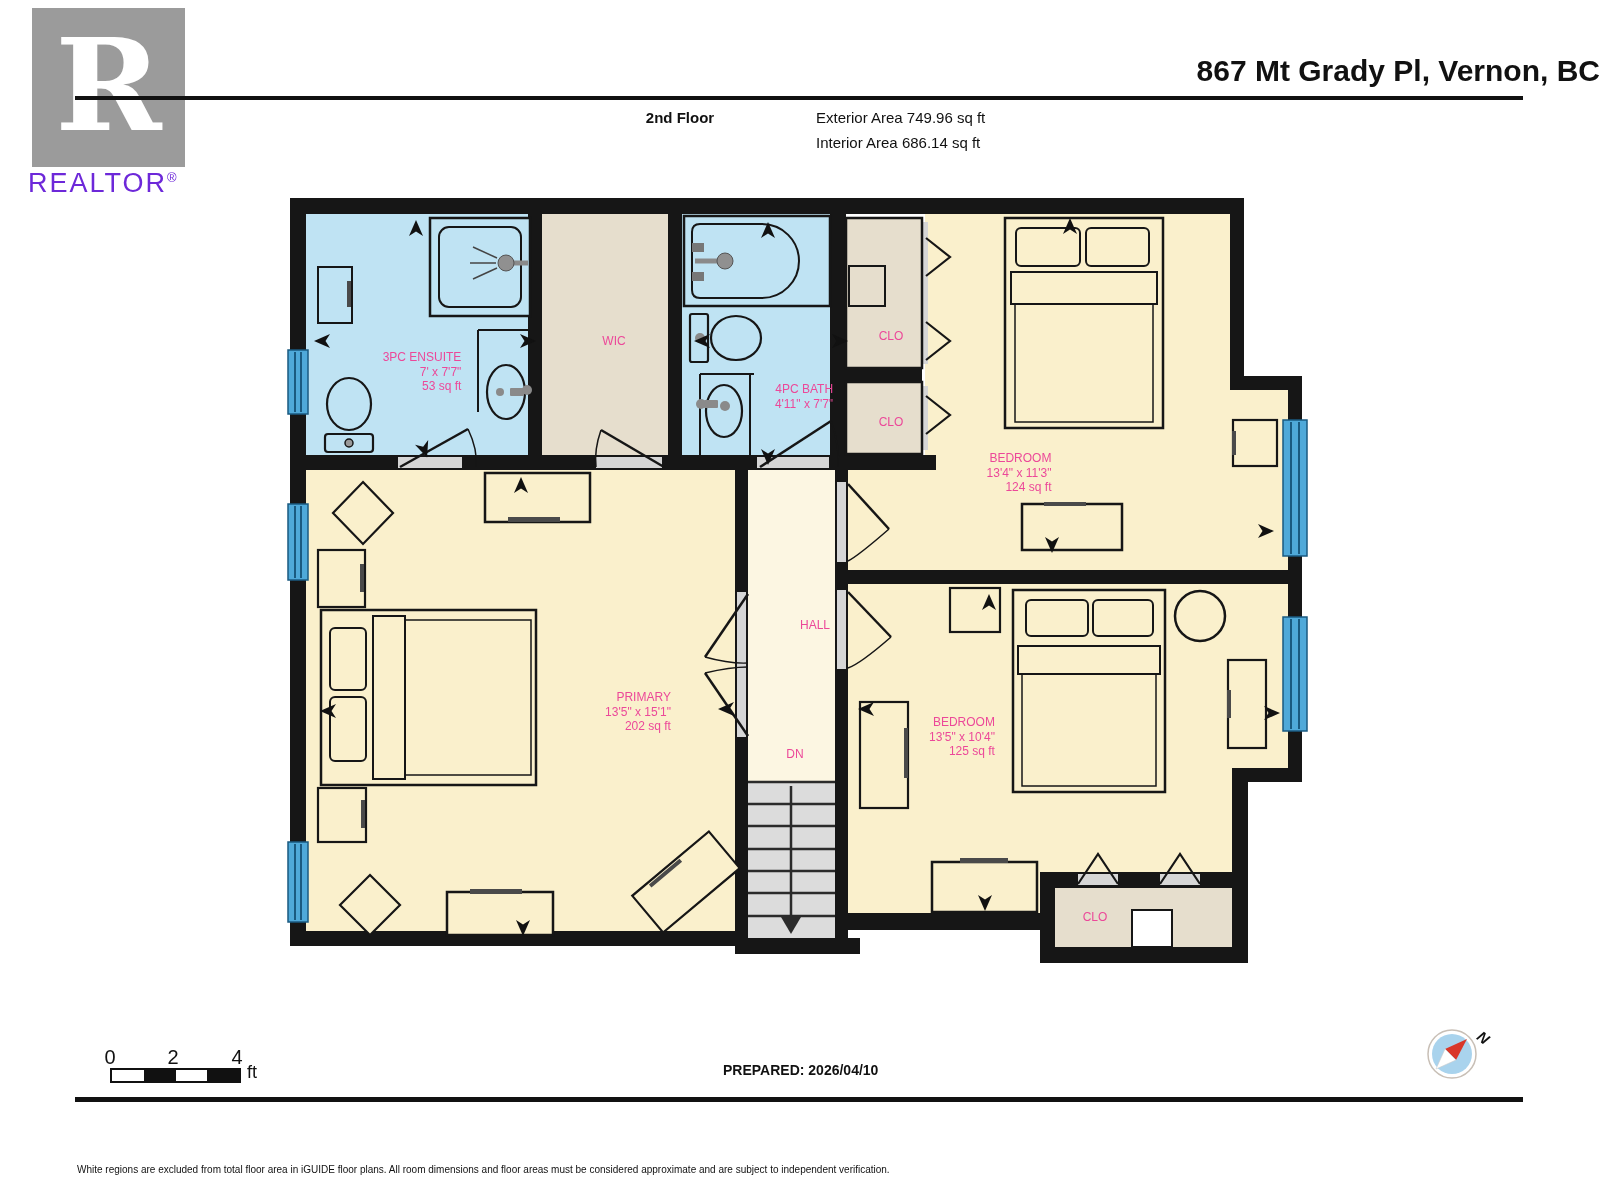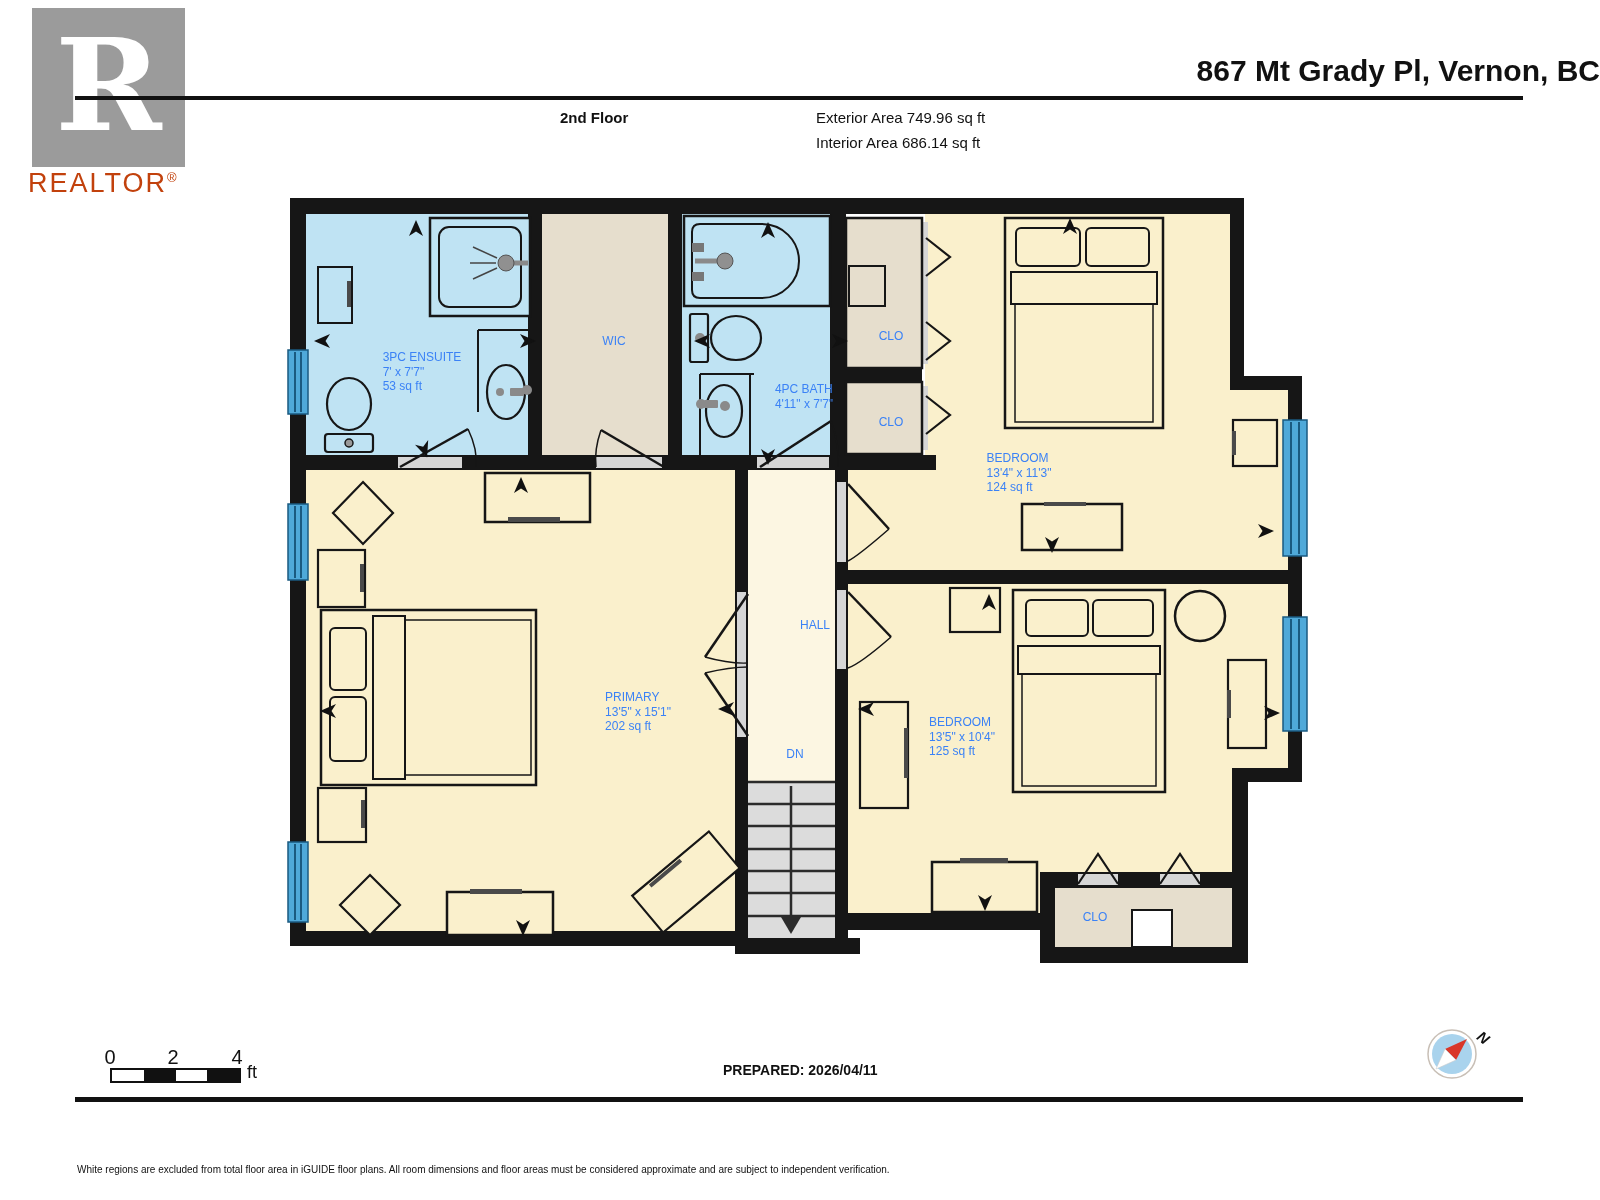--- a/index.html
+++ b/index.html
@@ -4,32 +4,32 @@
 <style>
   html,body{margin:0;padding:0;background:#ffffff;}
   #page{position:relative;width:1600px;height:1200px;background:#ffffff;overflow:hidden;
         font-family:"Liberation Sans",sans-serif;color:#111;}
   .abs{position:absolute;}
   
   .logo-box{left:32px;top:8px;width:153px;height:159px;background:#9b9b9b;z-index:1;
             display:flex;align-items:center;justify-content:center;}
   .logo-letter{font-family:"DejaVu Serif",serif;font-weight:bold;font-size:128px;line-height:1;
                color:#ffffff;margin-top:-6px;}
-  .logo-brand{left:28px;top:168px;font-size:27px;letter-spacing:2px;color:#c2410c;z-index:1;}
+  .logo-brand{left:28px;top:168px;font-size:27px;letter-spacing:2px;color:#6d28d9;z-index:1;}
   .logo-brand sup{font-size:13px;}
   .page-title{left:0;top:54px;width:1600px;text-align:right;font-size:30px;font-weight:bold;z-index:0;}
   .rule-top{left:75px;top:96px;width:1448px;height:4px;background:#111;z-index:2;}
-  .floor-label{left:560px;top:109px;width:240px;text-align:left;font-size:15px;font-weight:bold;}
+  .floor-label{left:560px;top:109px;width:240px;text-align:center;font-size:15px;font-weight:bold;}
   .area-line1{left:816px;top:109px;font-size:15px;}
   .area-line2{left:816px;top:134px;font-size:15px;}
   
   svg.plan{left:0;top:0;width:1600px;height:1200px;z-index:3;}
   
-  .rlabel{position:absolute;transform:translate(-50%,-50%);text-align:left;font-size:12px;
-          line-height:14.5px;color:#3b82f6;white-space:nowrap;z-index:4;}
+  .rlabel{position:absolute;transform:translate(-50%,-50%);text-align:right;font-size:12px;
+          line-height:14.5px;color:#ec4899;white-space:nowrap;z-index:4;}
   
   .tick{position:absolute;top:1046px;width:30px;margin-left:-15px;text-align:center;font-size:20px;z-index:4;}
   .scalebar{left:110px;top:1068px;width:127px;height:11px;border:2px solid #111;display:flex;z-index:4;}
   .scalebar div{flex:1;}
   .seg-w{background:#fff;} .seg-b{background:#111;}
   .scale-unit{left:247px;top:1062px;font-size:18px;z-index:4;}
   .prepared{left:723px;top:1062px;font-size:14px;font-weight:bold;z-index:4;}
   .compass-n{left:1478px;top:1029px;font-size:15px;font-weight:bold;font-style:italic;
              transform:rotate(38deg);z-index:4;}
   .rule-bottom{left:75px;top:1097px;width:1448px;height:5px;background:#111;z-index:4;}
@@ -342,18 +342,18 @@
   <div class="tick" style="left:110px;">0</div>
   <div class="tick" style="left:173px;">2</div>
   <div class="tick" style="left:237px;">4</div>
   <div class="abs scalebar">
     <div class="seg-w"></div>
       <div class="seg-b"></div>
     <div class="seg-w"></div>
       <div class="seg-b"></div>
   </div>
   <div class="abs scale-unit">ft</div>
-  <div class="abs prepared">PREPARED: 2026/04/11</div>
+  <div class="abs prepared">PREPARED: 2026/04/10</div>
   <div class="abs compass-n">N</div>
   <div class="abs rule-bottom"></div>
   <div class="abs disclaimer">White regions are excluded from total floor area in iGUIDE floor plans. All room dimensions and floor areas must be considered approximate and are subject to independent verification.</div>
 
 </div>
 
 </body></html>

